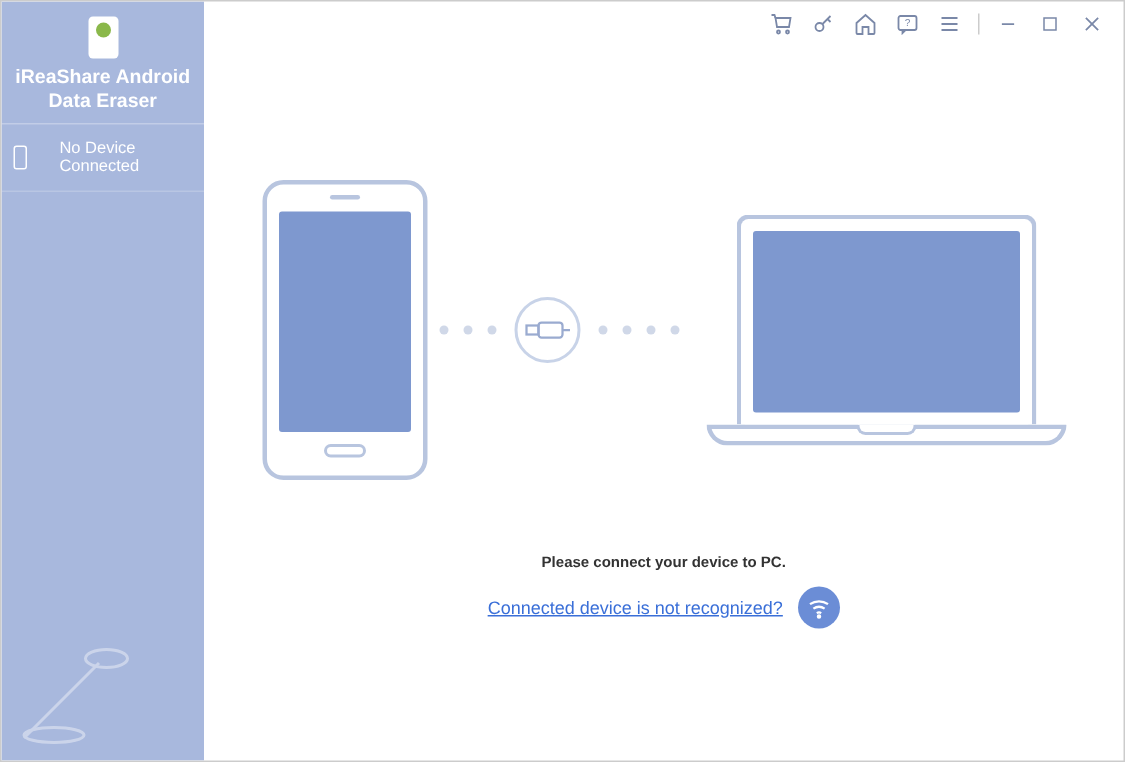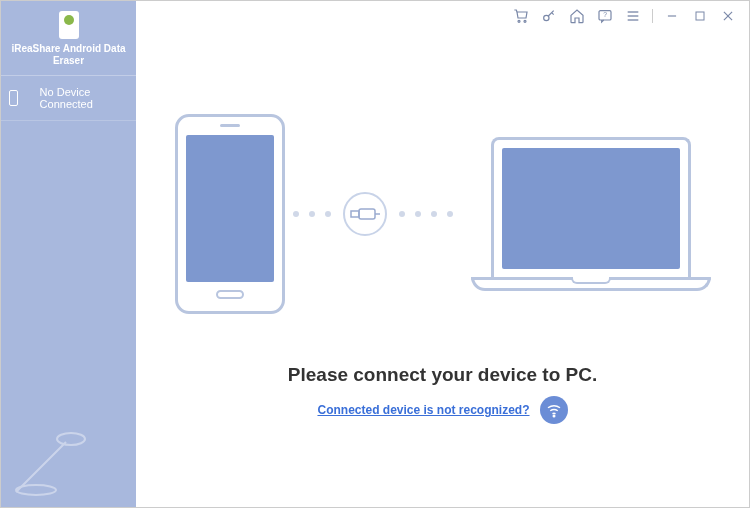--- a/index.html
+++ b/index.html
@@ -38,21 +38,21 @@
     content: '';
     position: absolute;
     width: 10px;
     height: 10px;
     background: #8ab84a;
     border-radius: 50%;
     top: 4px;
     left: 5px;
   }
   .app-name {
-    font-size: 10px;
+    font-size: 13px;
     font-weight: bold;
     line-height: 1.2;
   }
   .device-status {
     padding: 10px 8px;
     display: flex;
     align-items: center;
     gap: 22px;
     font-size: 11px;
     border-bottom: 1px solid rgba(255,255,255,0.2);
@@ -207,21 +207,21 @@
     left: 50%;
     transform: translateX(-50%);
     width: 36px;
     height: 5px;
     border: 2px solid #b8c5df;
     border-top: none;
     border-radius: 0 0 6px 6px;
     background: #fff;
   }
   .prompt-title {
-    font-size: 19px;
+    font-size: 10px;
     font-weight: bold;
     color: #333;
     margin-bottom: 10px;
   }
   .prompt-desc {
     font-size: 11px;
     color: #999;
     text-align: center;
     max-width: 480px;
     line-height: 1.5;
@@ -229,21 +229,21 @@
   }
   .help-row {
     display: flex;
     align-items: center;
     gap: 10px;
   }
   .help-link {
     font-size: 12px;
     color: #3a6fd8;
     text-decoration: underline;
-    font-weight: bold;
+    font-weight: normal;
     cursor: pointer;
   }
   .wifi-button {
     width: 28px;
     height: 28px;
     background: #6b8dd6;
     border-radius: 50%;
     display: flex;
     align-items: center;
     justify-content: center;

